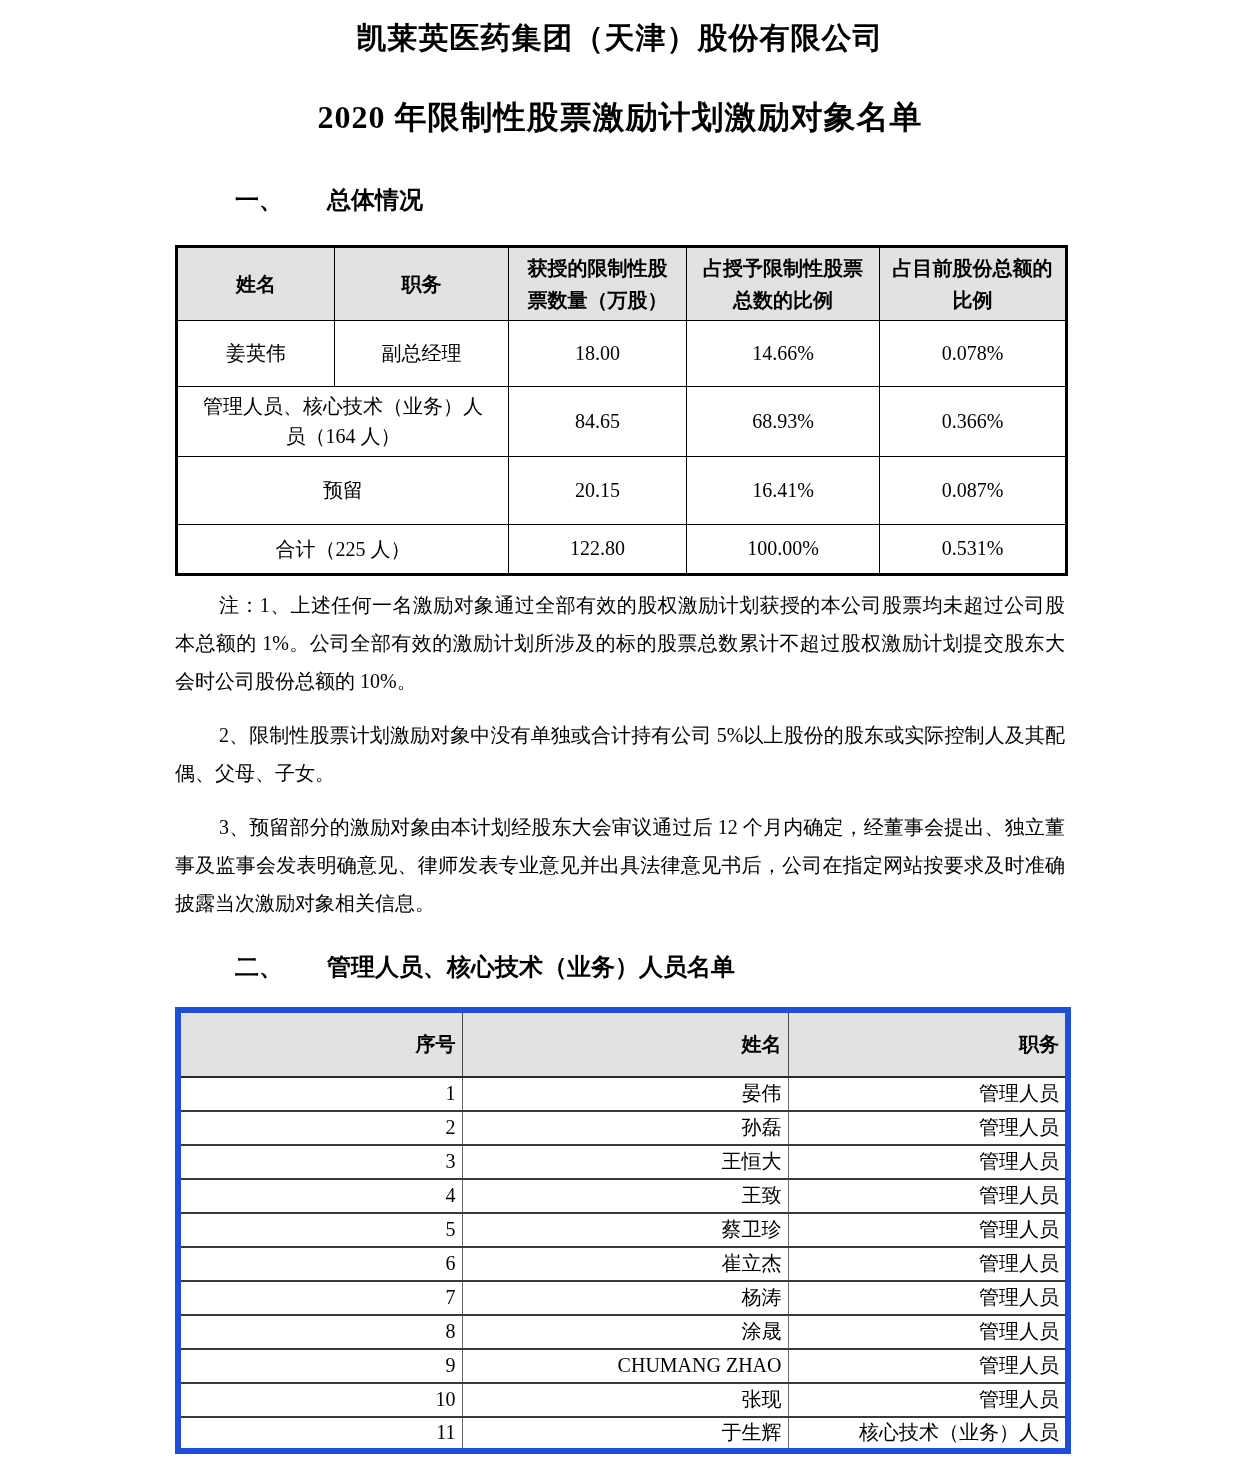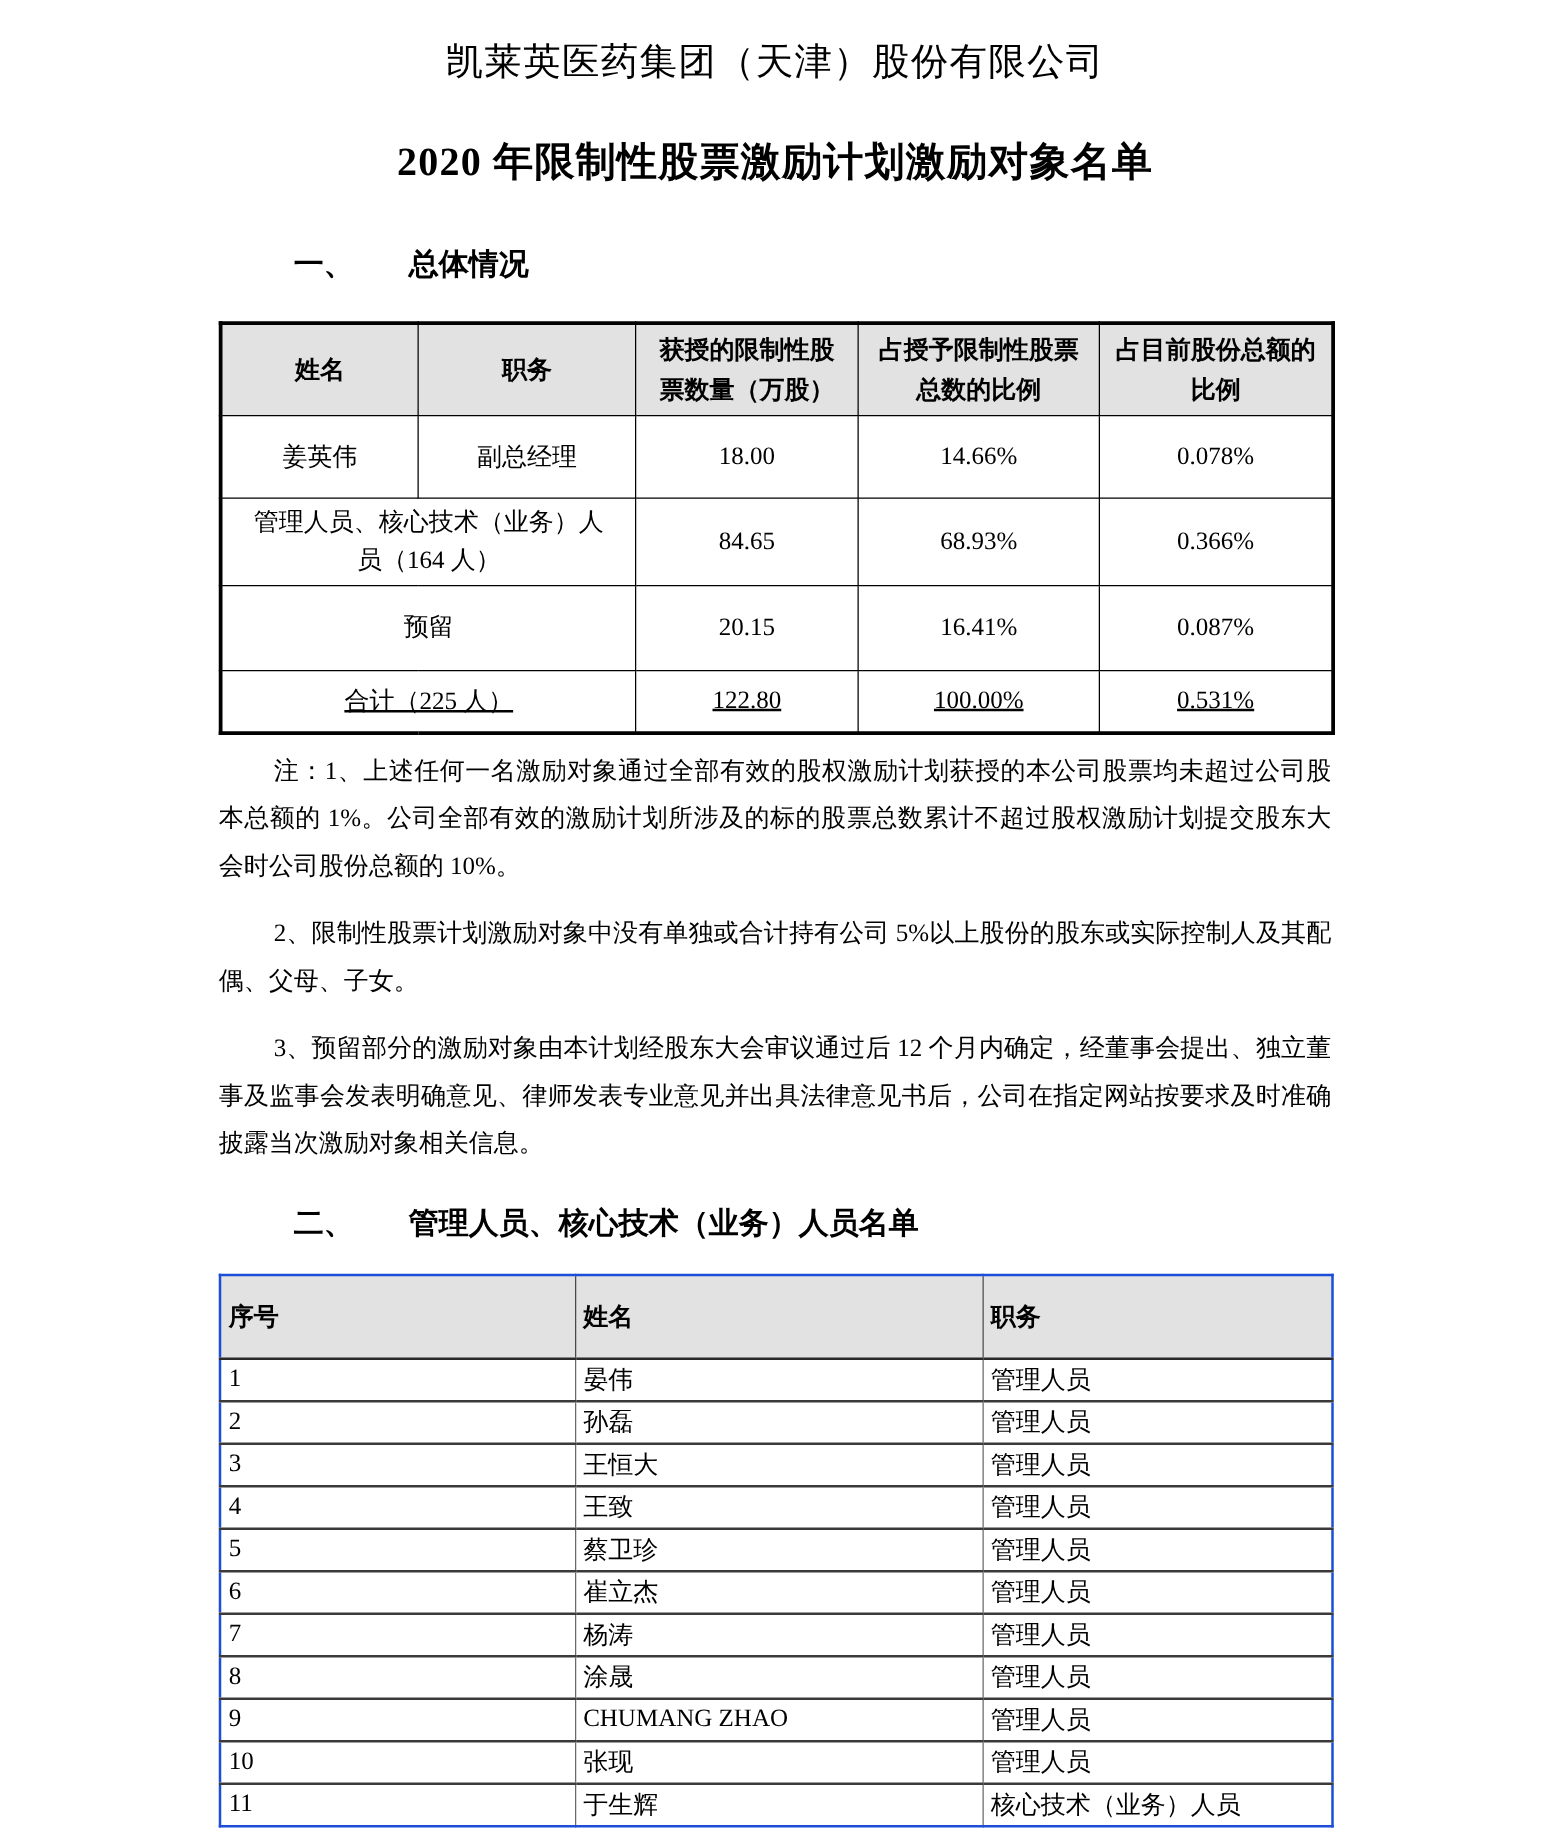--- a/index.html
+++ b/index.html
@@ -7,24 +7,24 @@
   body {
     width:1240px; height:1467px;
     font-family:"Liberation Serif","DejaVu Serif",serif;
     color:#000;
     overflow:hidden;
   }
   .page { position:relative; width:1240px; height:1467px; }
   .content { width:890px; margin:0 auto; }
 
   .doc-title {
-    padding-top:30px;
+    padding-top:18px;
     text-align:center;
     font-size:30px;
-    font-weight:400;
+    font-weight:700;
     letter-spacing:1px;
     line-height:1.3;
   }
   .doc-subtitle {
     margin-top:40px;
     text-align:center;
     font-size:32px;
     font-weight:700;
     letter-spacing:1px;
     line-height:1.3;
@@ -62,42 +62,42 @@
   }
   table.summary .c1 { width:158px; }
   table.summary .c2 { width:174px; }
   table.summary .c3 { width:178px; }
   table.summary .c4 { width:193px; }
   table.summary .c5 { width:187px; }
   tr.s-head { height:74px; }
   tr.s-r1 { height:66px; }
   tr.s-r2 { height:70px; }
   tr.s-r3 { height:68px; }
-  tr.s-r4 { height:50px;text-decoration:underline; }
+  tr.s-r4 { height:50px; }
   table.summary td.merged { line-height:30px; padding:2px 24px; }
 
   
   .note {
     font-size:20px;
     line-height:38px;
     text-align:justify;
     text-indent:44px;
     width:890px;
   }
   .note.first { margin-top:10px; }
   .note + .note { margin-top:16px; }
 
   
   table.roster {
     margin-top:25px;
     width:890px;
     border-collapse:collapse;
-    border:2px solid #1d4ed8;
+    border:6px solid #1d4ed8;
     table-layout:fixed;
-    text-align:left;
+    text-align:right;
     font-size:20px;
   }
   table.roster th, table.roster td {
     vertical-align:middle;
     padding:0 6px;
   }
   table.roster th {
     background:var(--header-bg, #e2e2e2);
     font-weight:700;
     border:1px solid #4a4a4a;

